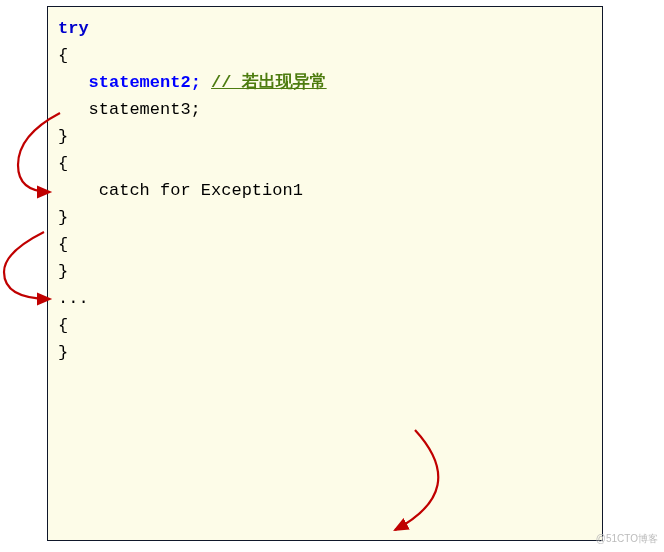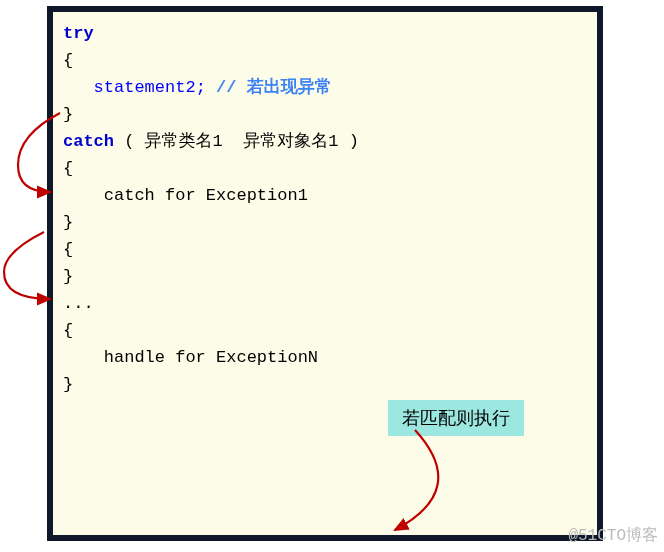--- a/index.html
+++ b/index.html
@@ -12,82 +12,80 @@
       position: relative;
       width: 664px;
       height: 552px;
     }
     .code-box {
       position: absolute;
       left: 47px;
       top: 6px;
       width: 556px;
       height: 535px;
-      border: 6px solid #0f172a;
+      border: 1px solid #0f172a;
       background: #fdfce8;
       padding: 8px 0 0 10px;
       box-sizing: border-box;
     }
     .line {
       font-size: 17px;
       line-height: 27px;
       white-space: pre;
       font-family: "Courier New", "SimSun", monospace;
     }
     .kw { color: #0000cc; font-weight: bold; }
-    .stmt2 { color: #0000ff; font-weight: normal; margin-top: 44px; }
-    .comment { color: #3b82f6; font-weight: bold; }
+    .stmt2 { color: #0000ff; font-weight: bold; margin-top: 44px; }
+    .comment { color: #4d7c0f; font-weight: bold; text-decoration: underline; }
     .plain { color: #000; }
     .label-box {
       position: absolute;
       left: 388px;
       top: 400px;
       background: #9ce8e0;
       padding: 6px 14px;
       font-size: 18px;
       font-family: "SimSun", sans-serif;
       color: #000;
     }
     .watermark {
       position: absolute;
       right: 6px;
       bottom: 6px;
-      font-size: 16px;
+      font-size: 10px;
       color: #bbb;
-      font-family: Liberation Mono, monospace;
+      font-family: Liberation Sans, sans-serif;
     }
     svg.arrows {
       position: absolute;
       left: 0; top: 0;
       pointer-events: none;
     }
   </style>
 </head>
 <body>
 
 <div class="container">
 
   <div class="code-box">
     <div class="line"><span class="kw">try</span></div>
     <div class="line plain">{</div>
     <div class="line"><span class="plain">   </span><span class="stmt2">statement2;</span><span> </span><span class="comment">// 若出现异常</span></div>
+    <div class="line plain">   statement3;</div>
     <div class="line plain">}</div>
-    <div class="line"><span class="kw">catch</span><span class="plain"> ( 异常类名1  异常对象名1 )</span></div>
     <div class="line plain">{</div>
     <div class="line plain">    catch for Exception1</div>
     <div class="line plain">}</div>
     <div class="line plain">{</div>
     <div class="line plain">}</div>
     <div class="line plain">...</div>
     <div class="line plain">{</div>
-    <div class="line plain">    handle for ExceptionN</div>
     <div class="line plain">}</div>
   </div>
 
-  <div class="label-box">若匹配则执行</div>
 
   <svg class="arrows" width="664" height="552">
     <defs>
       <marker id="arrowhead" markerWidth="8" markerHeight="8" refX="6" refY="3" orient="auto">
         <path d="M0,0 L7,3 L0,6 Z" fill="#c00000"></path>
       </marker>
     </defs>
 
     <path d="M 60 113 Q 18 135 18 165 Q 18 192 50 192" stroke="#c00000" stroke-width="2.2" fill="none" marker-end="url(#arrowhead)"></path>
 

